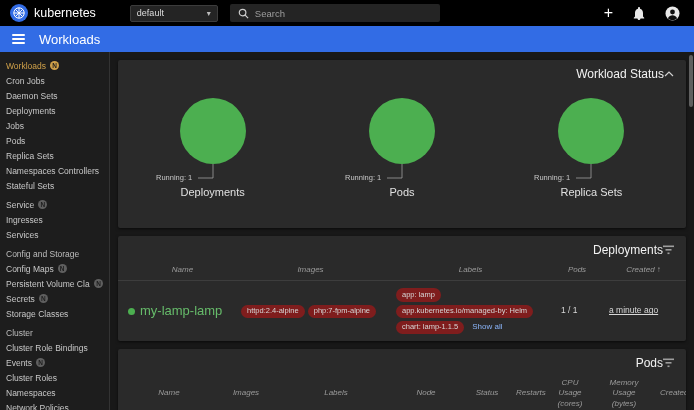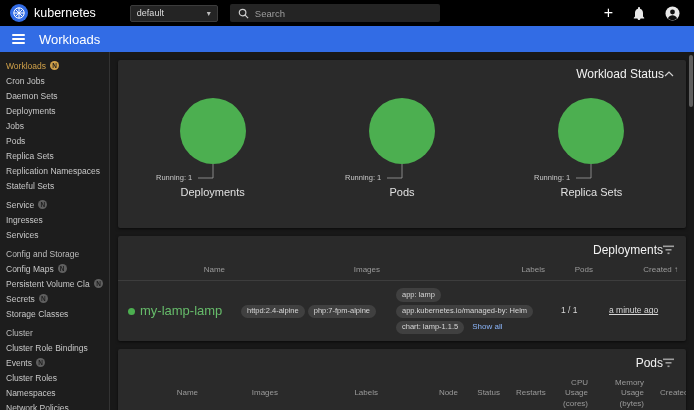--- a/index.html
+++ b/index.html
@@ -53,31 +53,31 @@
 
   
   .ws-card { height:168px; }
   .charts-row { display:flex; margin-top:2px; }
   .chart-cell { flex:1; display:flex; flex-direction:column; align-items:center; }
   .chart-caption { font-size:11px; color:#e0e0e0; margin-top:0; }
   svg text { font-family:"Liberation Sans","DejaVu Sans",sans-serif; }
 
   
   table { width:100%; border-collapse:collapse; table-layout:fixed; }
-  th { text-align:right; font-size:8px; color:#9a9a9a; font-weight:normal; padding:5px 8px;
-    border-bottom:1px solid #3d3d3d; line-height:1.3; vertical-align:middle; cursor:pointer; }
+  th { text-align:center; font-size:8px; color:#9a9a9a; font-weight:normal; padding:5px 8px;
+    border-bottom:1px solid #3d3d3d; line-height:1.3; vertical-align:middle; cursor:pointer;font-style:italic; }
   th:first-child { padding-left:22px; }
   th:last-child { white-space:nowrap; overflow:hidden; }
   td { font-size:8.5px; color:#d8d8d8; padding:5px 8px; vertical-align:middle; line-height:1.35;
     overflow:hidden; }
   td:first-child { padding-left:10px; }
   .name-flex { display:flex; align-items:center; gap:5px; }
   .status-dot { width:7px; height:7px; border-radius:50%; background:#4caf50; flex:none; }
   .res-link { color:#66bb6a; text-decoration:none; cursor:pointer; word-break:break-all; font-size:13px; }
-  .chip { display:inline-block; background:#404040; color:#d6d6d6; font-size:7.5px; padding:1.5px 6px;
+  .chip { display:inline-block; background:#7f1d1d; color:#d6d6d6; font-size:7.5px; padding:1.5px 6px;
     border-radius:8px; margin:1px 3px 1px 0; max-width:100%; overflow-wrap:anywhere; vertical-align:middle; }
   .chip-line { margin:1px 0; }
   .show-all { font-size:8px; color:#8ab4f8; margin-left:5px; text-decoration:none; cursor:pointer; white-space:nowrap; }
   .time { text-decoration:underline; color:#d8d8d8; white-space:nowrap; }
 
   
   .scroll-thumb { position:absolute; right:1px; top:55px; width:4px; height:52px; background:#606060;
     border-radius:2px; cursor:grab; z-index:5; }
 </style>
 </head>
@@ -160,21 +160,21 @@
       <div class="nav-item child">
         <span class="nav-label">Jobs</span>
       </div>
       <div class="nav-item child">
         <span class="nav-label">Pods</span>
       </div>
       <div class="nav-item child">
         <span class="nav-label">Replica Sets</span>
       </div>
       <div class="nav-item child">
-        <span class="nav-label">Replication Namespaces</span>
+        <span class="nav-label">Namespaces Controllers</span>
       </div>
       <div class="nav-item child">
         <span class="nav-label">Stateful Sets</span>
       </div>
       <div class="nav-item group-gap">
         <span class="nav-label">Service</span>
         <span class="badge-n">N</span>
       </div>
       <div class="nav-item child">
         <span class="nav-label">Ingresses</span>

